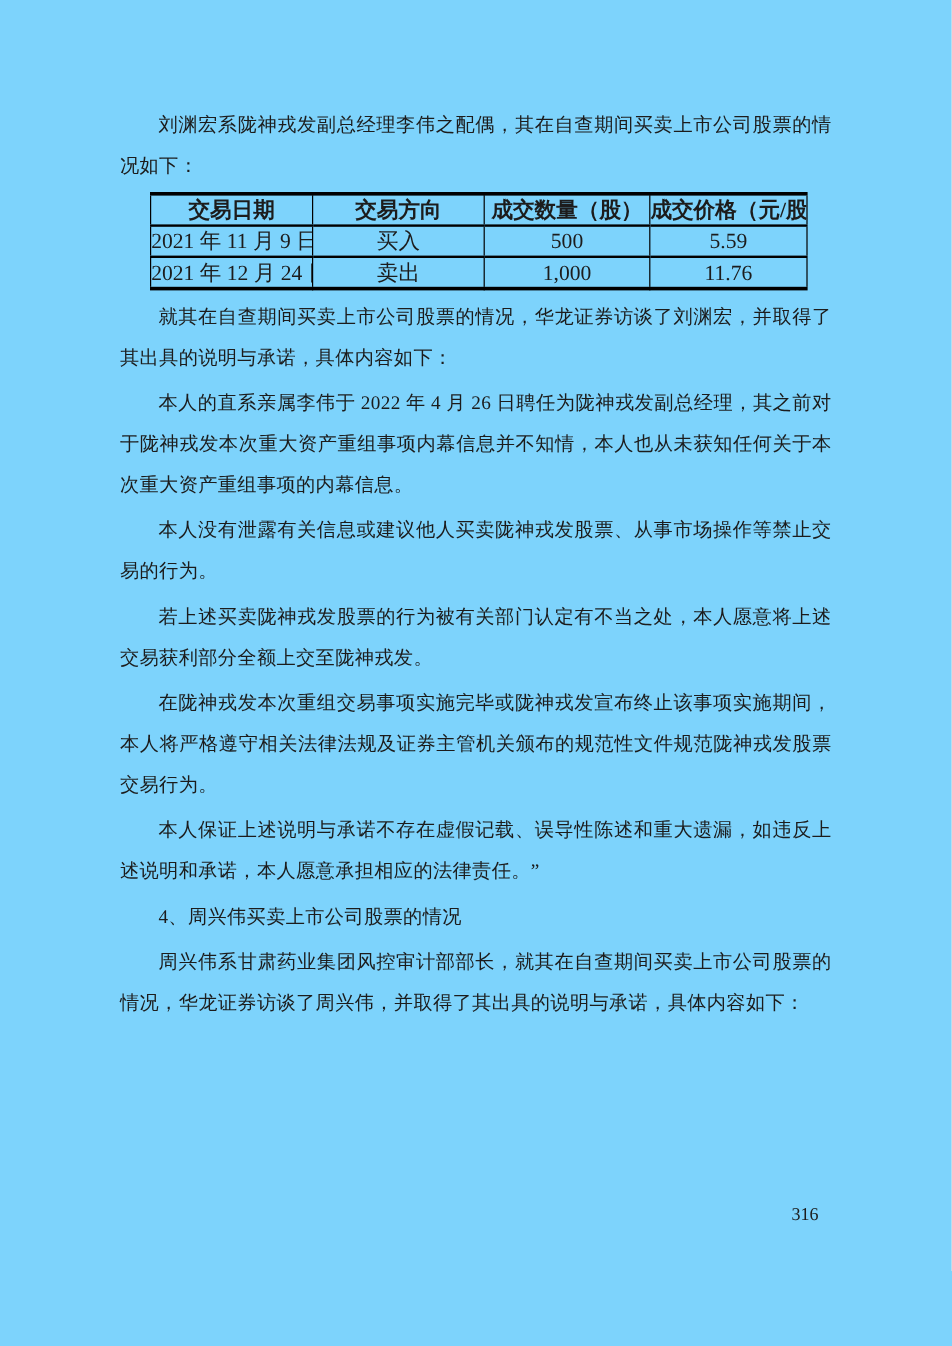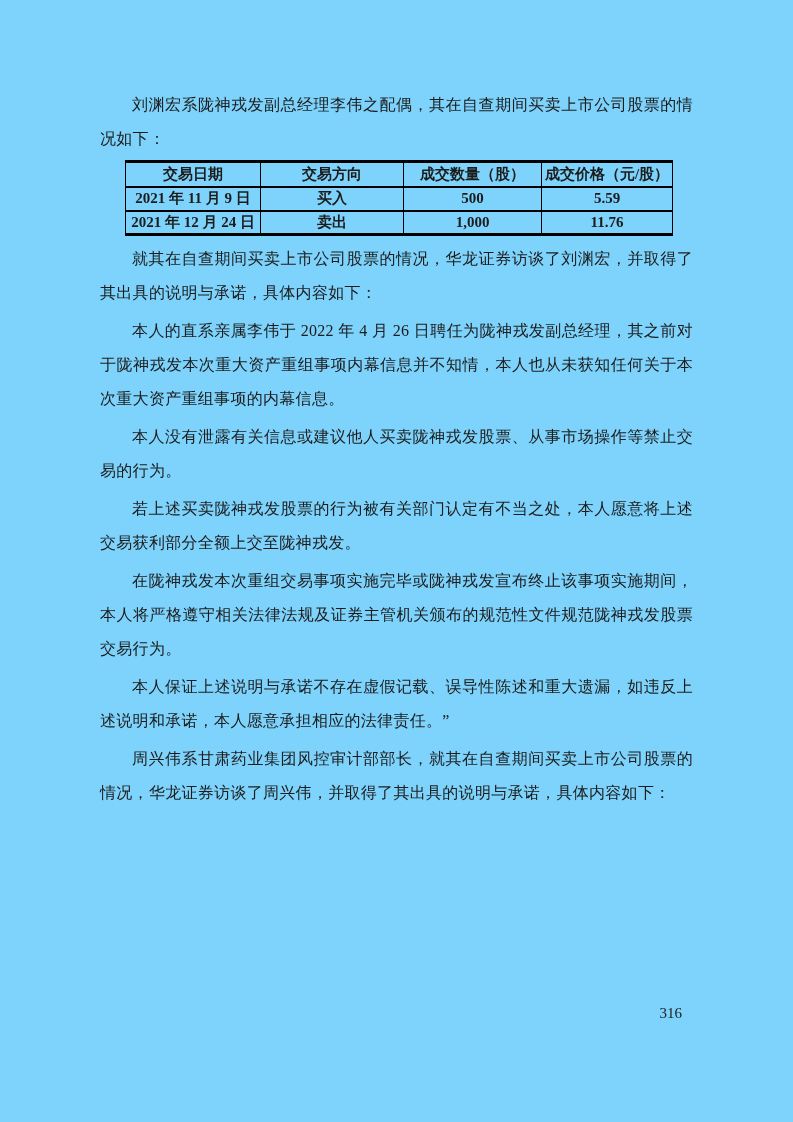--- a/index.html
+++ b/index.html
@@ -41,27 +41,27 @@
     width: 547px;
     margin: 2px 0 6px 25px;
     border-top: 3px solid #000;
     border-bottom: 3px solid #000;
   }
   .trade-table th, .trade-table td {
     border: solid #000;
     border-width: 2px 1px;
     text-align: center;
     vertical-align: middle;
-    font-size: 15px;
+    font-size: 18px;
     padding: 0;
     overflow: hidden;
     white-space: nowrap;
   }
   .trade-table thead th { height: 25px; font-weight: bold; }
-  .trade-table tbody td { height: 24px; font-weight: bold; }
+  .trade-table tbody td { height: 24px; font-weight: normal; }
   .col-date   { width: 135px; }
   .col-dir    { width: 143px; }
   .col-volume { width: 138px; }
   .col-price  { width: 131px; }
   .page-number {
     position: absolute;
     top: 1003px;
     right: 111px;
     font-size: 15px;
     line-height: 20px;
@@ -112,19 +112,20 @@
     <p class="body-para">本人的直系亲属李伟于 2022 年 4 月 26 日聘任为陇神戎发副总经理，其之前对于陇神戎发本次重大资产重组事项内幕信息并不知情，本人也从未获知任何关于本次重大资产重组事项的内幕信息。</p>
 
     <p class="body-para">本人没有泄露有关信息或建议他人买卖陇神戎发股票、从事市场操作等禁止交易的行为。</p>
 
     <p class="body-para">若上述买卖陇神戎发股票的行为被有关部门认定有不当之处，本人愿意将上述交易获利部分全额上交至陇神戎发。</p>
 
     <p class="body-para">在陇神戎发本次重组交易事项实施完毕或陇神戎发宣布终止该事项实施期间，本人将严格遵守相关法律法规及证券主管机关颁布的规范性文件规范陇神戎发股票交易行为。</p>
 
     <p class="body-para">本人保证上述说明与承诺不存在虚假记载、误导性陈述和重大遗漏，如违反上述说明和承诺，本人愿意承担相应的法律责任。”</p>
 
+    <p class="section-heading">4、周兴伟买卖上市公司股票的情况</p>
 
     <p class="body-para">周兴伟系甘肃药业集团风控审计部部长，就其在自查期间买卖上市公司股票的情况，华龙证券访谈了周兴伟，并取得了其出具的说明与承诺，具体内容如下：</p>
 
   </div>
 
   <div class="page-number">316</div>
 </div>
 
 </body></html>

